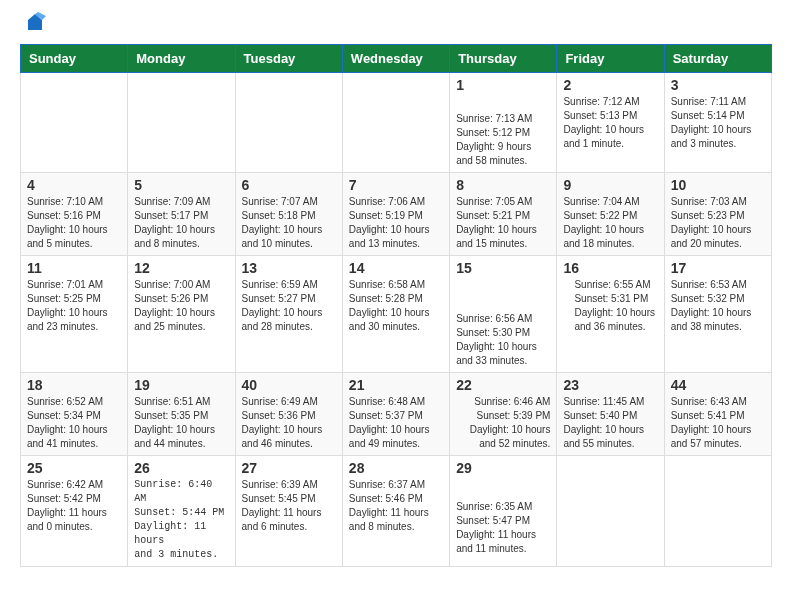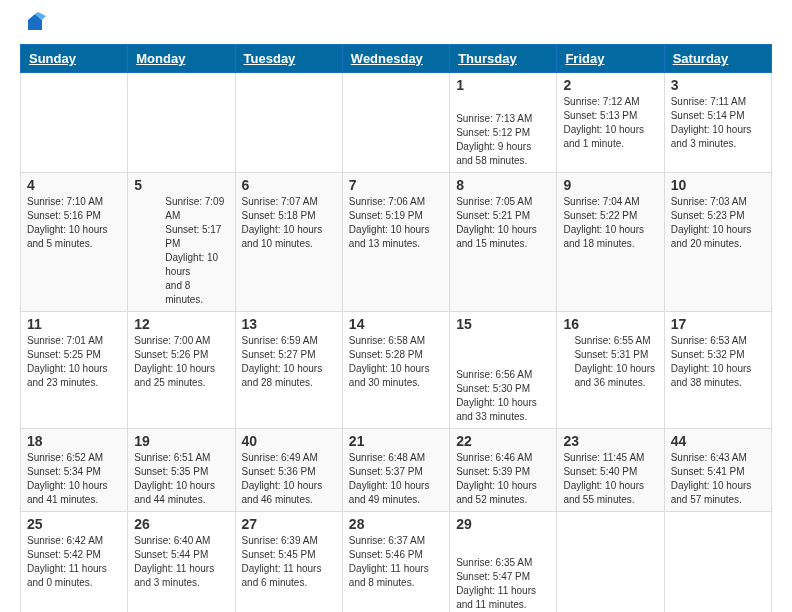--- a/index.html
+++ b/index.html
@@ -53,28 +53,27 @@
     .location {
       font-size: 15px;
       color: #555;
     }
     .calendar {
       width: 100%;
       border-collapse: collapse;
       border: 1px solid #ccc;
     }
     .calendar th {
-      background: #0369a1;
+      background: #15803d;
       color: #fff;
       font-size: 13px;
       font-weight: bold;
       padding: 6px 8px;
       text-align: left;
       border: 1px solid #1a6fc4;
-      text-decoration: underline;
     }
     .calendar td {
       vertical-align: top;
       border: 1px solid #ddd;
       padding: 4px 6px;
       width: calc(100%/7);
       min-height: 80px;
       height: 80px;
       font-size: 10.5px;
       color: #333;
@@ -163,21 +162,21 @@
       <tr>
         <td>
           <span class="day-number">4</span>
           <div class="day-info" style="white-space: pre-line;">Sunrise: 7:10 AM
 Sunset: 5:16 PM
 Daylight: 10 hours
 and 5 minutes.</div>
         </td>
         <td>
           <span class="day-number">5</span>
-          <div class="day-info" style="white-space: pre-line; margin-left: 31px;">Sunrise: 7:09 AM
+          <div class="day-info" style="white-space: pre-line;">Sunrise: 7:09 AM
 Sunset: 5:17 PM
 Daylight: 10 hours
 and 8 minutes.</div>
         </td>
         <td>
           <span class="day-number">6</span>
           <div class="day-info" style="white-space: pre-line;">Sunrise: 7:07 AM
 Sunset: 5:18 PM
 Daylight: 10 hours
 and 10 minutes.</div>
@@ -286,21 +285,21 @@
         </td>
         <td>
           <span class="day-number">21</span>
           <div class="day-info" style="white-space: pre-line;">Sunrise: 6:48 AM
 Sunset: 5:37 PM
 Daylight: 10 hours
 and 49 minutes.</div>
         </td>
         <td>
           <span class="day-number">22</span>
-          <div class="day-info" style="white-space: pre-line;">Sunrise: 6:46 AM
+          <div class="day-info" style="white-space: pre-line; text-align: right;">Sunrise: 6:46 AM
 Sunset: 5:39 PM
 Daylight: 10 hours
 and 52 minutes.</div>
         </td>
         <td>
           <span class="day-number">23</span>
           <div class="day-info" style="white-space: pre-line;">Sunrise: 11:45 AM
 Sunset: 5:40 PM
 Daylight: 10 hours
 and 55 minutes.</div>
@@ -316,21 +315,21 @@
       <tr>
         <td>
           <span class="day-number">25</span>
           <div class="day-info" style="white-space: pre-line;">Sunrise: 6:42 AM
 Sunset: 5:42 PM
 Daylight: 11 hours
 and 0 minutes.</div>
         </td>
         <td>
           <span class="day-number">26</span>
-          <div class="day-info" style="white-space: pre-line;">Sunrise: 6:40 AM
+          <div class="day-info" style="white-space: pre-line; font-family: Liberation Mono, monospace;">Sunrise: 6:40 AM
 Sunset: 5:44 PM
 Daylight: 11 hours
 and 3 minutes.</div>
         </td>
         <td>
           <span class="day-number">27</span>
           <div class="day-info" style="white-space: pre-line;">Sunrise: 6:39 AM
 Sunset: 5:45 PM
 Daylight: 11 hours
 and 6 minutes.</div>

